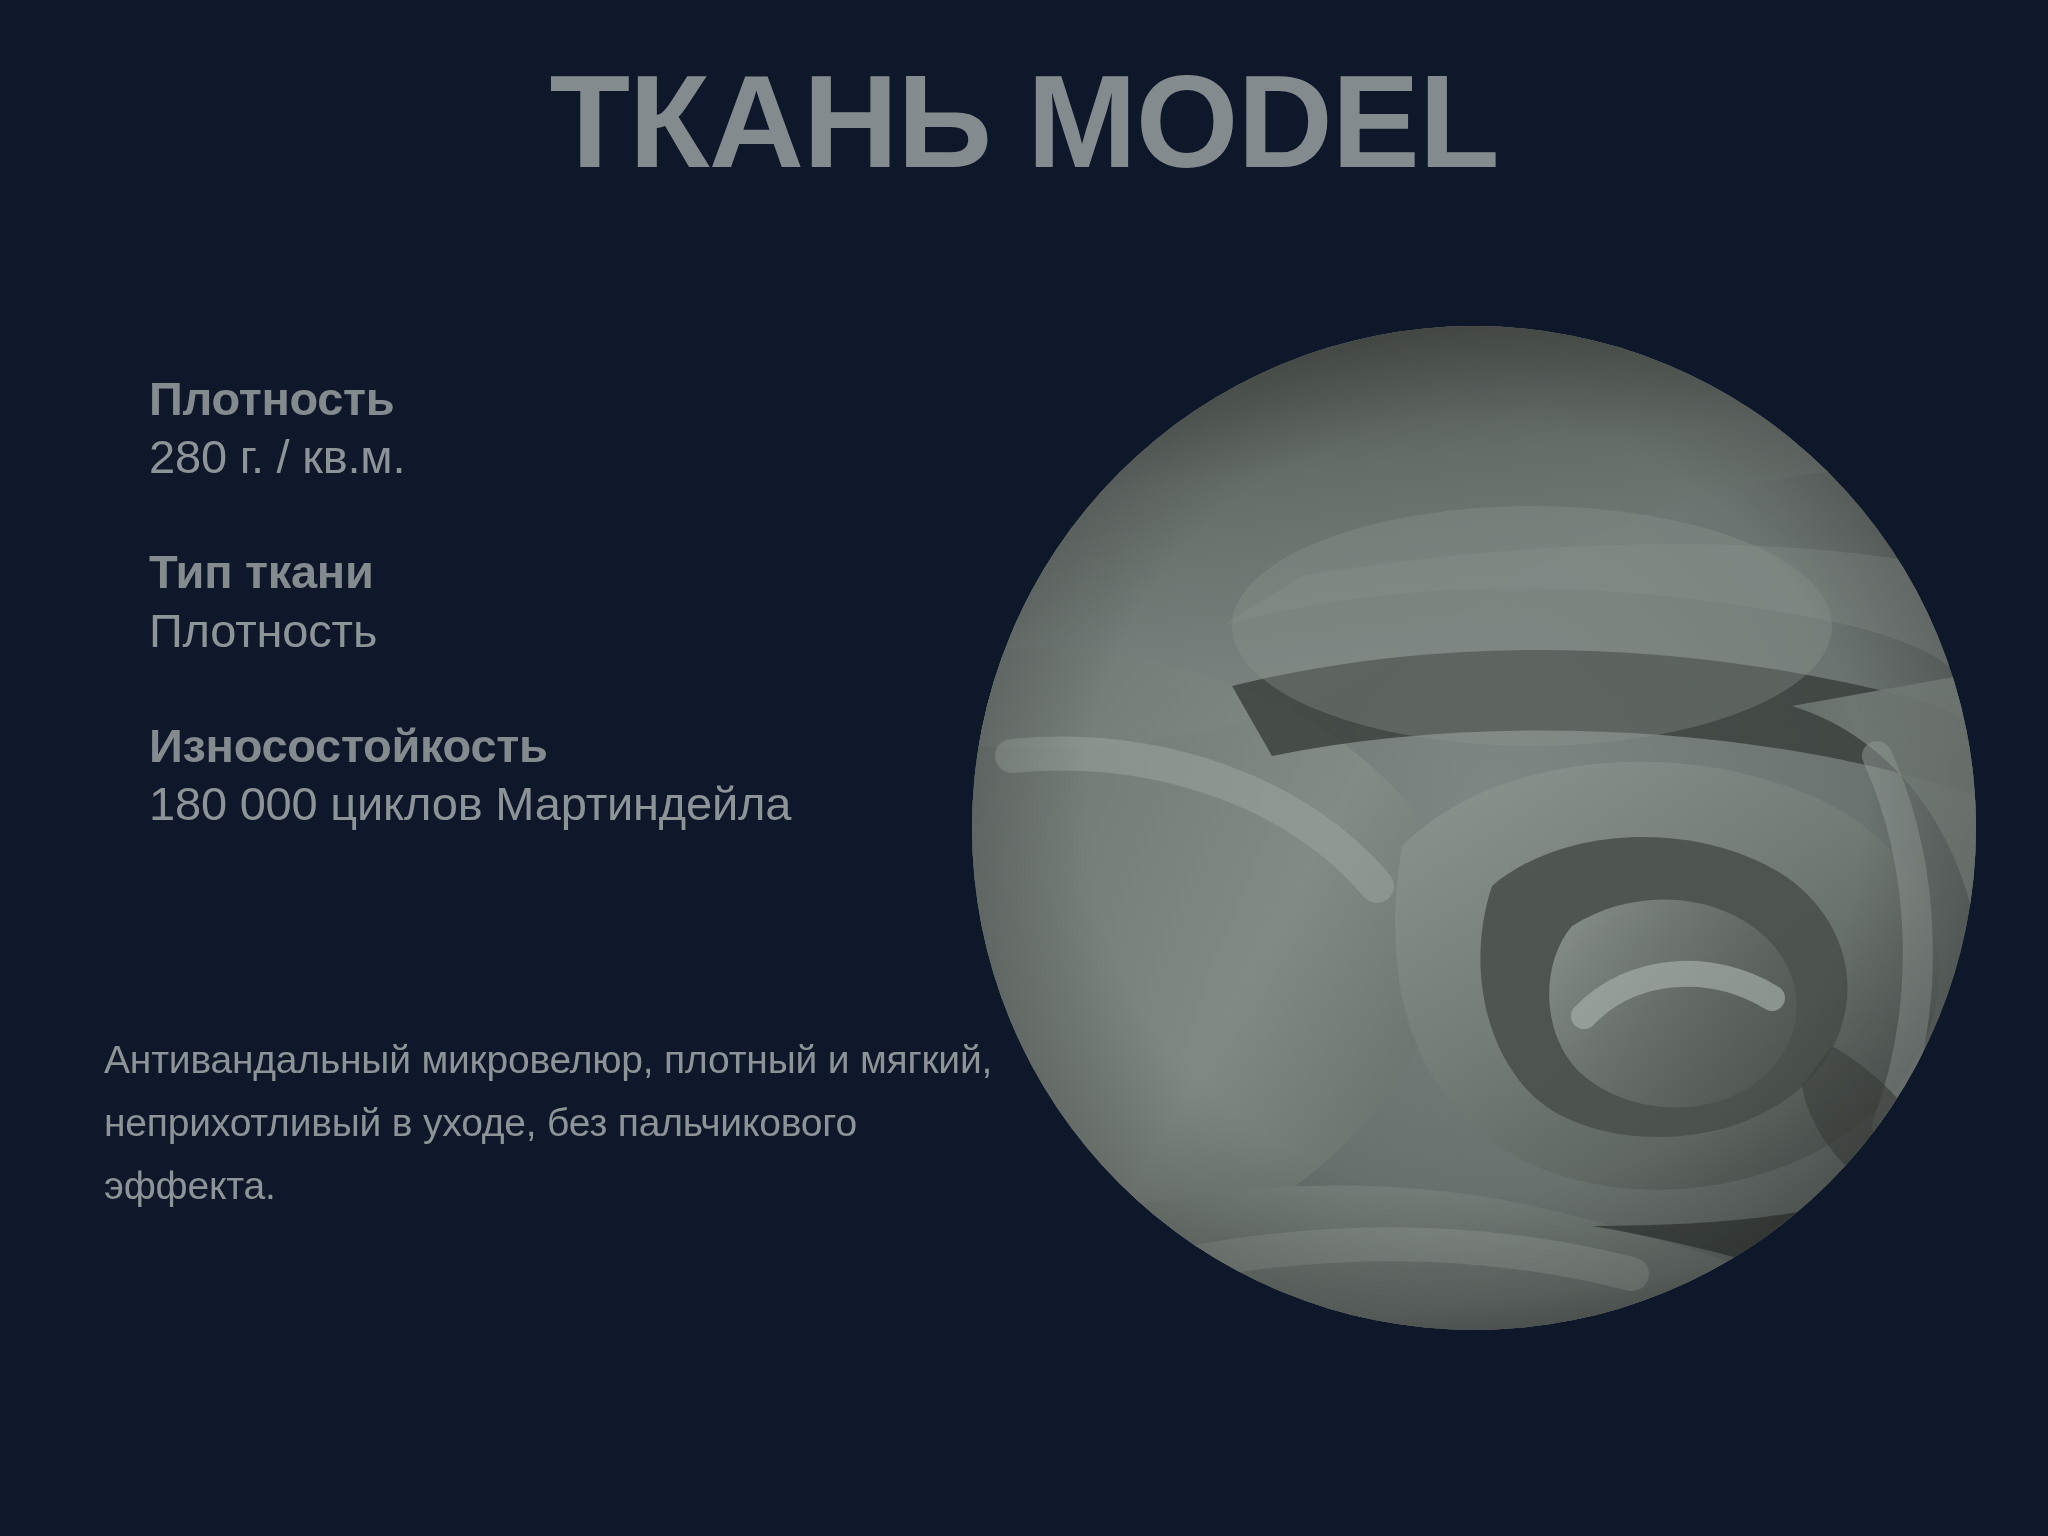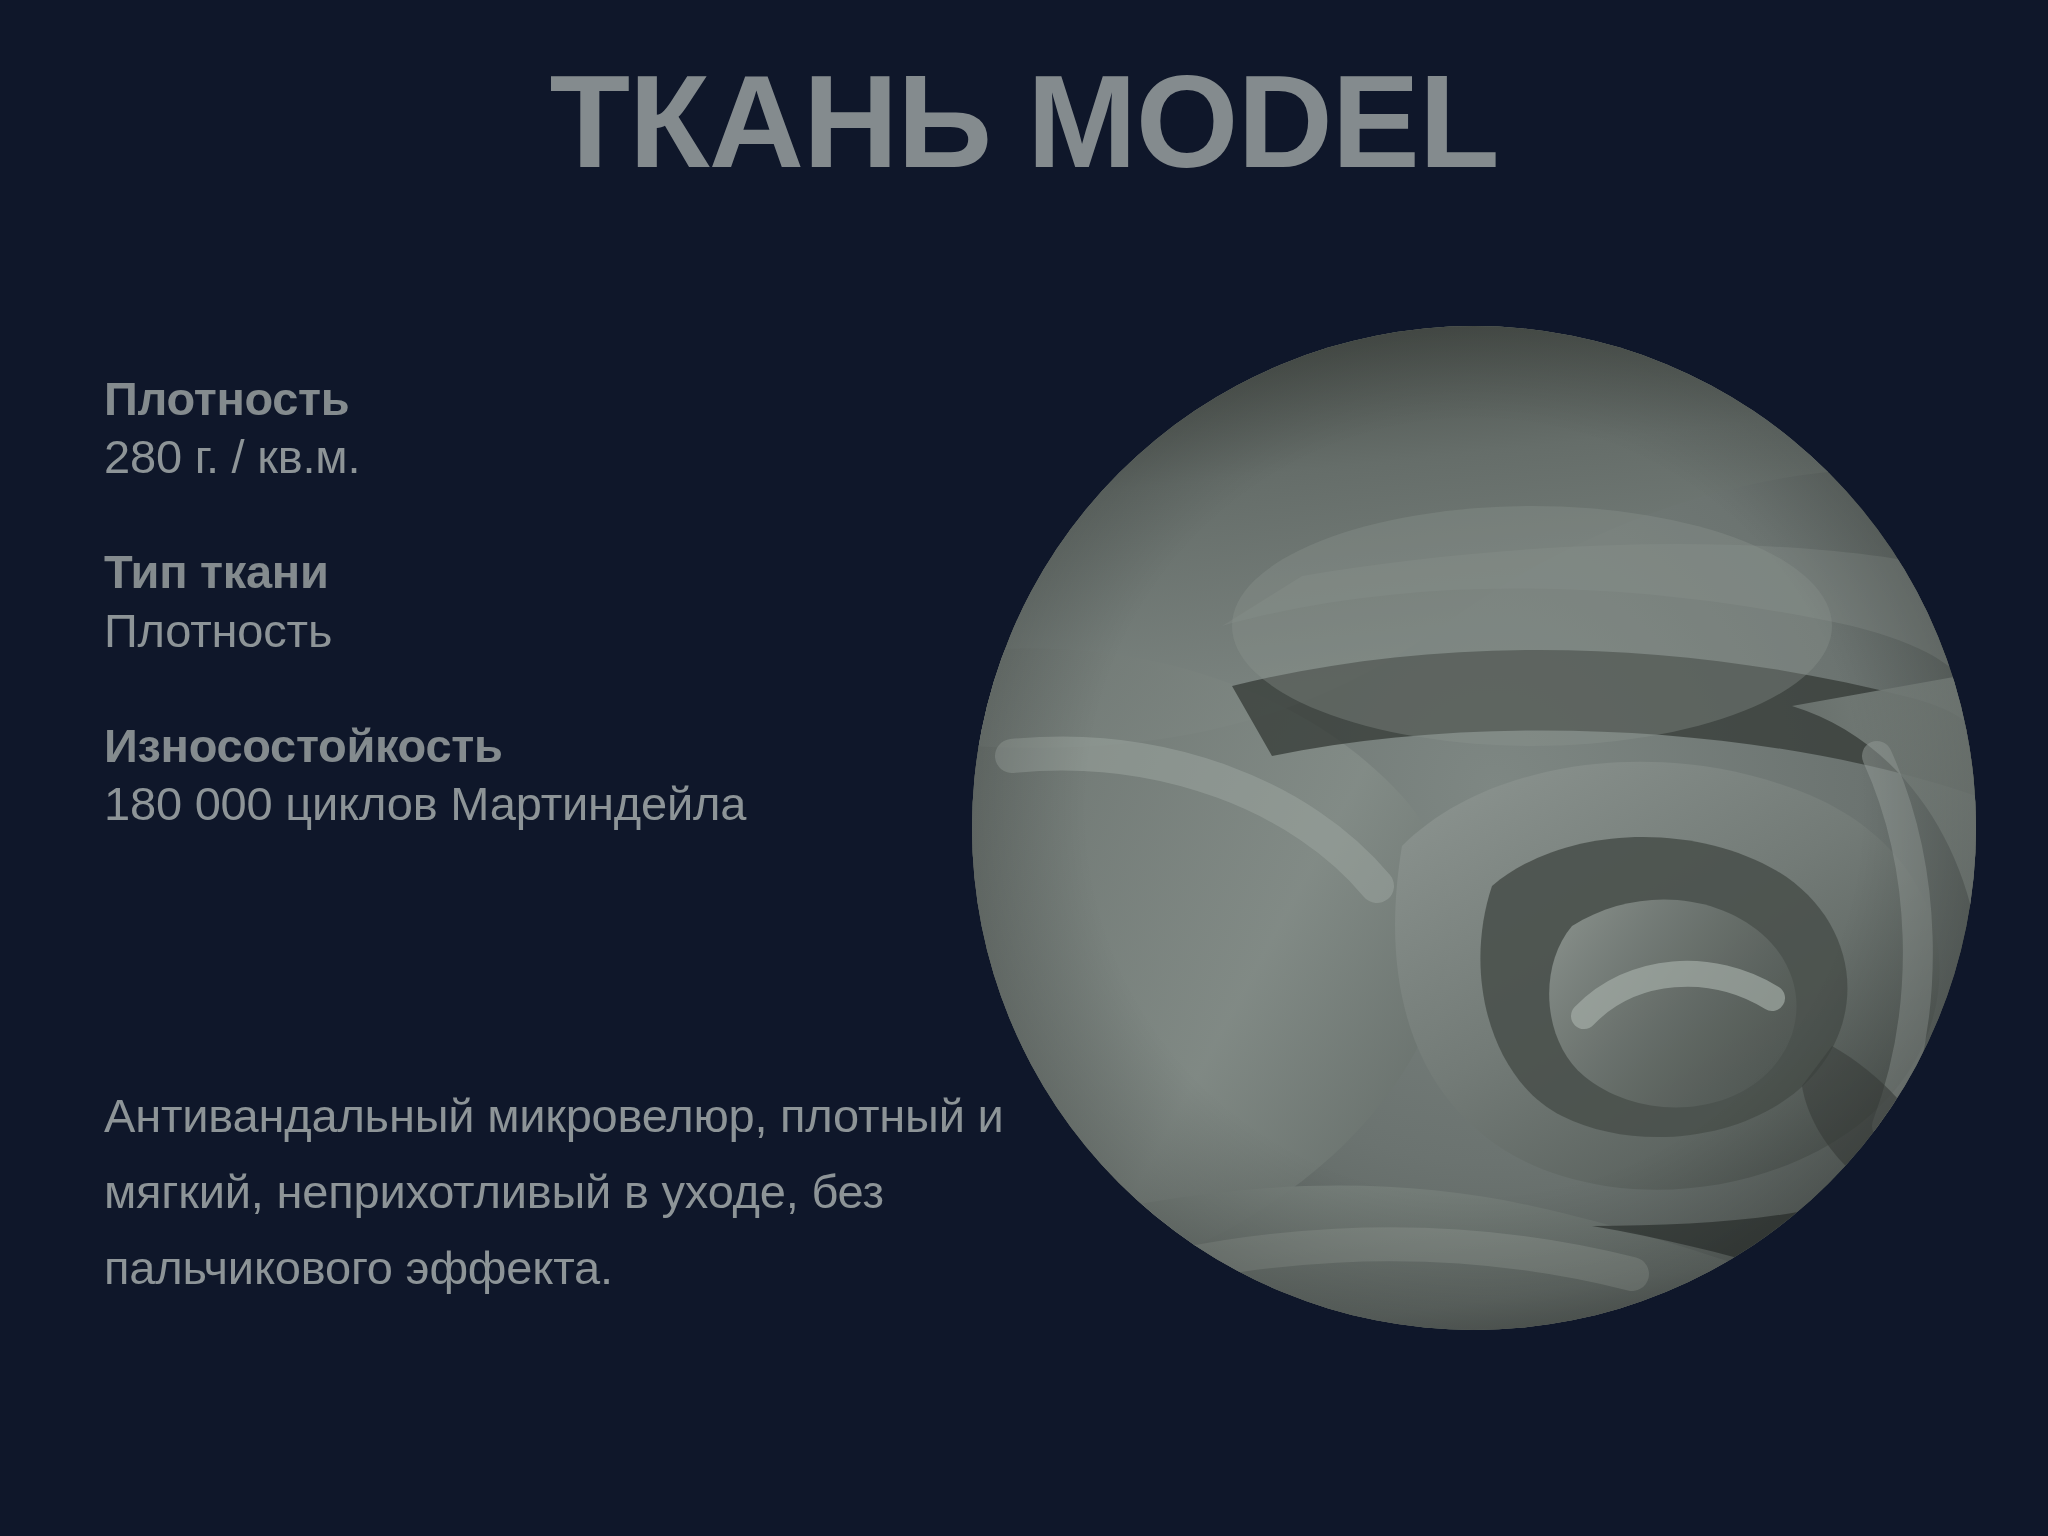--- a/index.html
+++ b/index.html
@@ -29,43 +29,43 @@
     white-space:nowrap;
   }
 
   
   .specs {
     position:absolute;
     left:104px;
     top:370px;
     width:880px;
   }
-  .spec-block { margin-bottom:56px; }
+  .spec-block { margin-bottom:56px;margin-left:45px; }
   .spec-block:last-of-type { margin-bottom:0; }
   .spec-label {
     font-size:47px;
     font-weight:700;
     color:#848b8e;
     line-height:1.22;
     letter-spacing:-0.3px;
   }
   .spec-value {
     font-size:47px;
     font-weight:400;
     color:#8d9497;
     line-height:1.28;
     letter-spacing:-0.2px;
   }
 
   .description {
     position:absolute;
     left:104px;
-    top:1078px;
+    top:1028px;
     width:920px;
-    font-size:47px;
+    font-size:39px;
     font-weight:400;
     color:#8d9497;
     line-height:1.62;
     letter-spacing:-0.2px;
   }
 
   
   .fabric-circle {
     position:absolute;
     left:972px;

